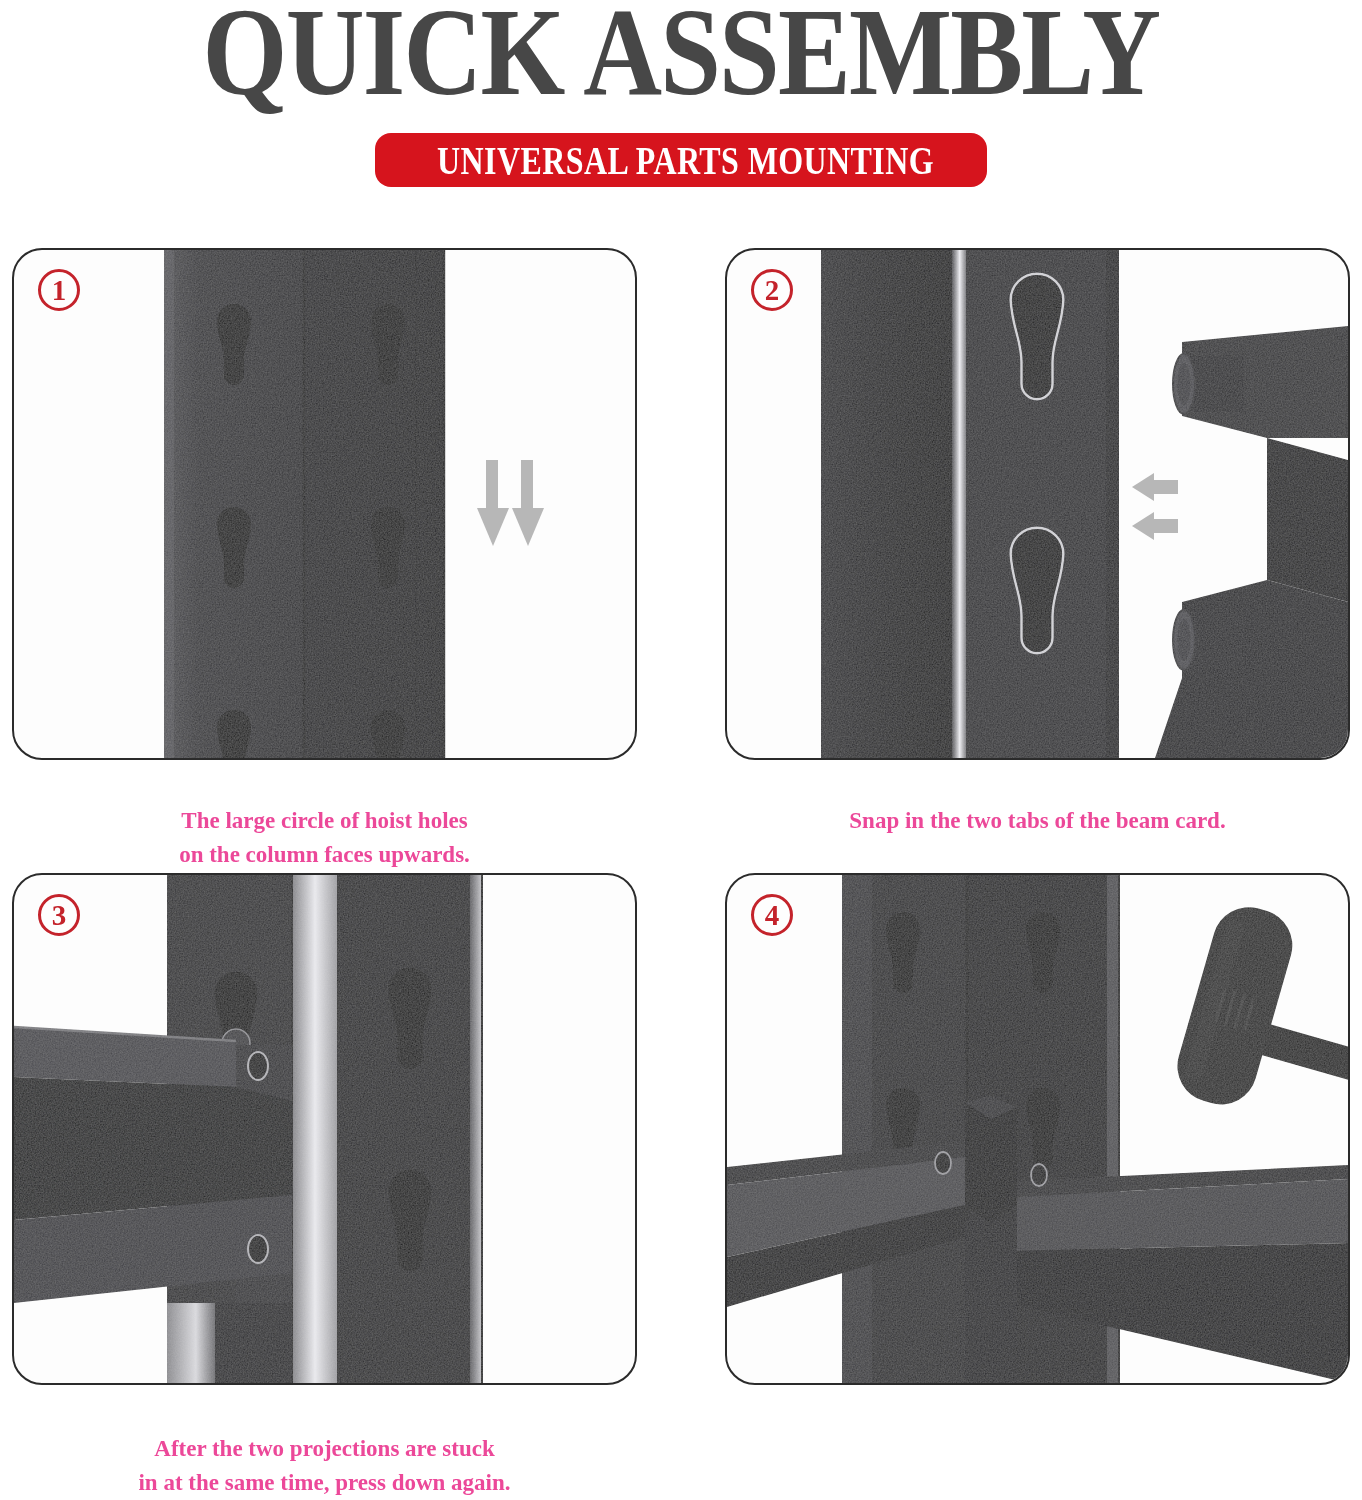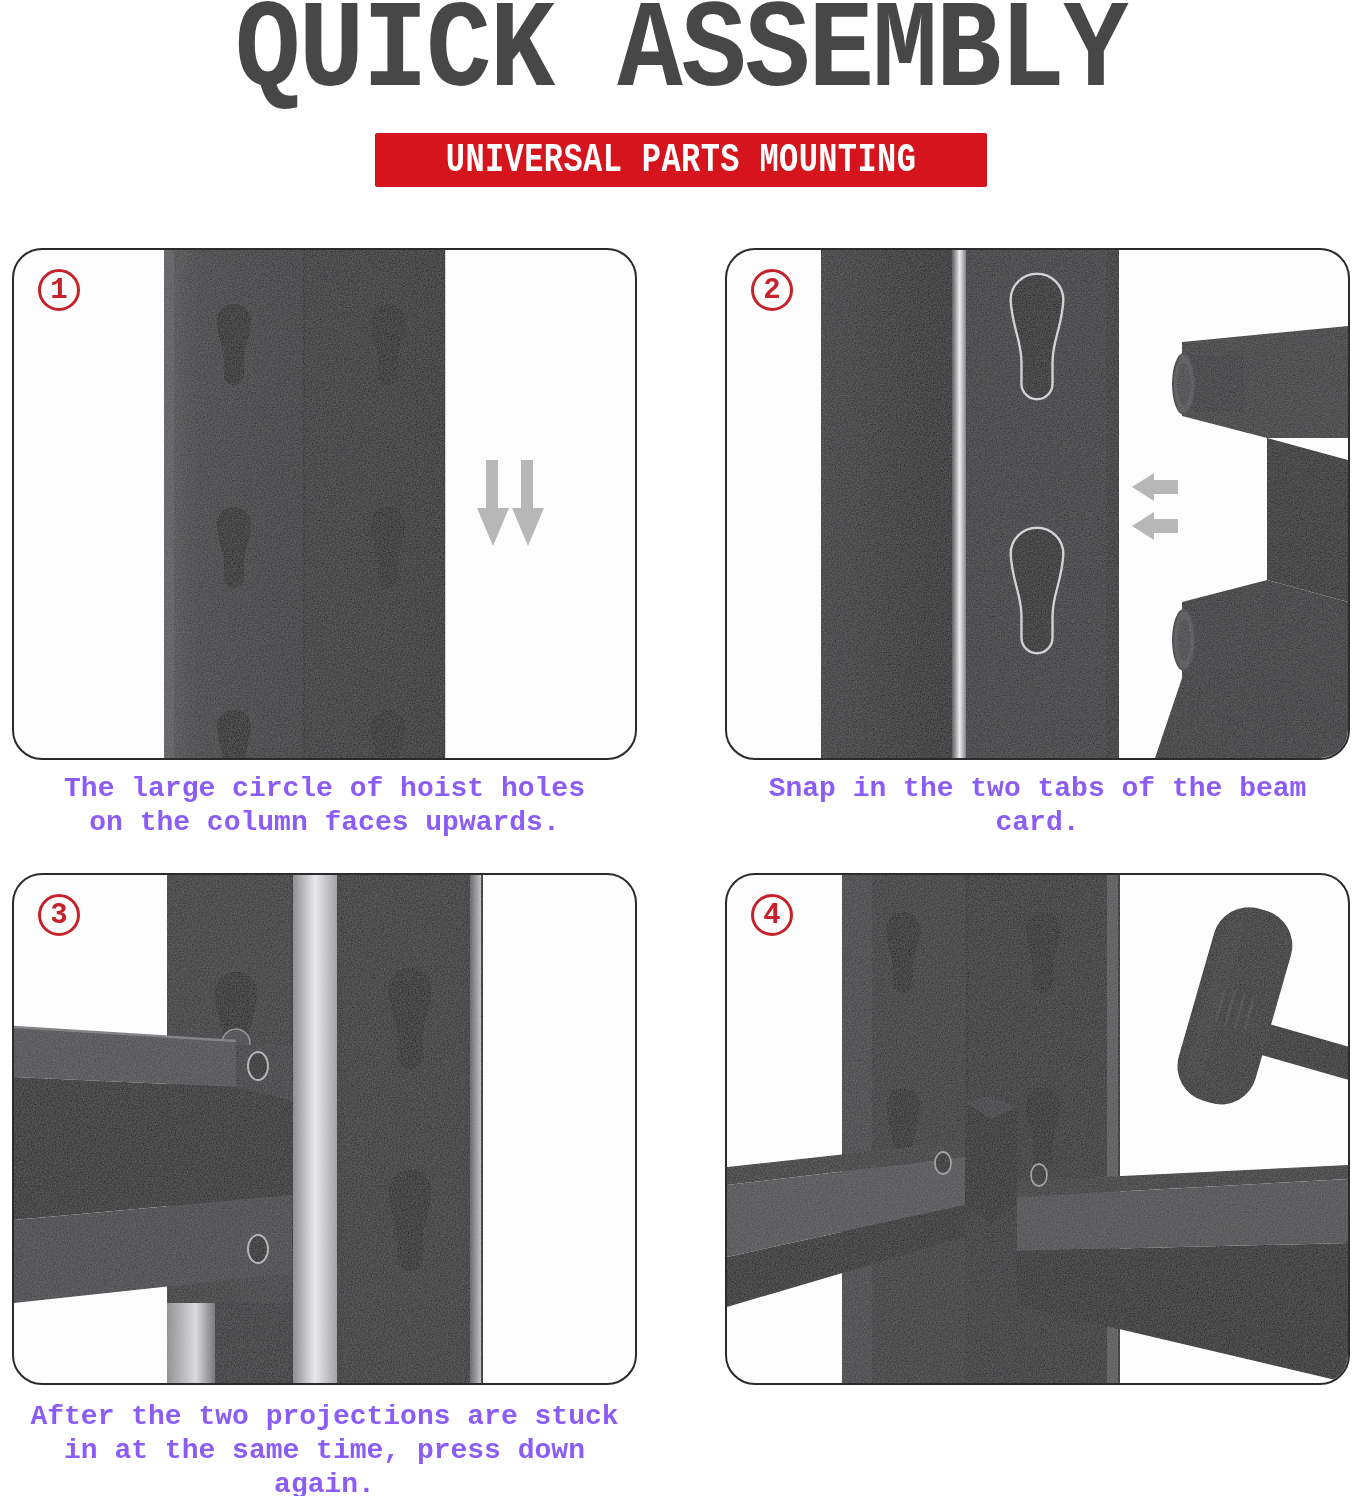--- a/index.html
+++ b/index.html
@@ -1,36 +1,36 @@
 <!DOCTYPE html>
 <html><head>
 <meta charset="utf-8">
 <style>
   html,body{margin:0;padding:0;background:#ffffff;}
   .page{position:relative;width:1362px;height:1496px;background:#ffffff;overflow:hidden;
-        font-family:Liberation Mono, monospace;}
+        font-family:Liberation Serif, serif;}
   .title{position:absolute;top:-18px;left:0;right:0;text-align:center;
          font-size:124px;font-weight:bold;color:#474747;letter-spacing:-2px;
          transform:scaleX(0.88);transform-origin:center;white-space:nowrap;}
   .banner{position:absolute;top:133px;left:50%;transform:translateX(-50%);
-          width:612px;height:54px;background:#d6141d;border-radius:2px;
-          display:flex;align-items:center;justify-content:center;}
+          width:612px;height:54px;background:#d6141d;border-radius:16px;
+          display:flex;align-items:center;justify-content:flex-start;}
   .banner-text{color:#ffffff;font-size:40px;font-weight:bold;white-space:nowrap;
                transform:scaleX(0.8);letter-spacing:0.5px;}
   .panel{position:absolute;width:625px;height:512px;border:2px solid #2b2b2b;
          border-radius:30px;background:#fdfdfd;overflow:hidden;box-sizing:border-box;}
   .panel svg{position:absolute;left:0;top:0;width:621px;height:508px;display:block;}
   .p1{left:12px;top:248px;} .p2{left:725px;top:248px;}
   .p3{left:12px;top:873px;} .p4{left:725px;top:873px;}
   .badge{position:absolute;left:24px;top:19px;width:42px;height:42px;
          border:3px solid #c4232b;border-radius:50%;color:#c4232b;
          font-size:29px;font-weight:bold;display:flex;align-items:center;
          justify-content:center;box-sizing:border-box;background:rgba(255,255,255,.6);z-index:3;}
-  .caption{position:absolute;width:625px;text-align:center;font-size:28px;
-           font-weight:bold;color:#8b5cf6;line-height:34px;white-space:pre-line;}
+  .caption{position:absolute;width:625px;text-align:center;font-size:23px;
+           font-weight:bold;color:#ec4899;line-height:34px;white-space:pre-line;margin-top:32px;}
   .c1{left:12px;top:772px;} .c2{left:725px;top:772px;}
   .c3{left:12px;top:1400px;} .c4{left:725px;top:1398px;}
 </style>
 </head>
 <body>
 
 <div class="page">
 
   <div class="title">QUICK ASSEMBLY</div>
 

